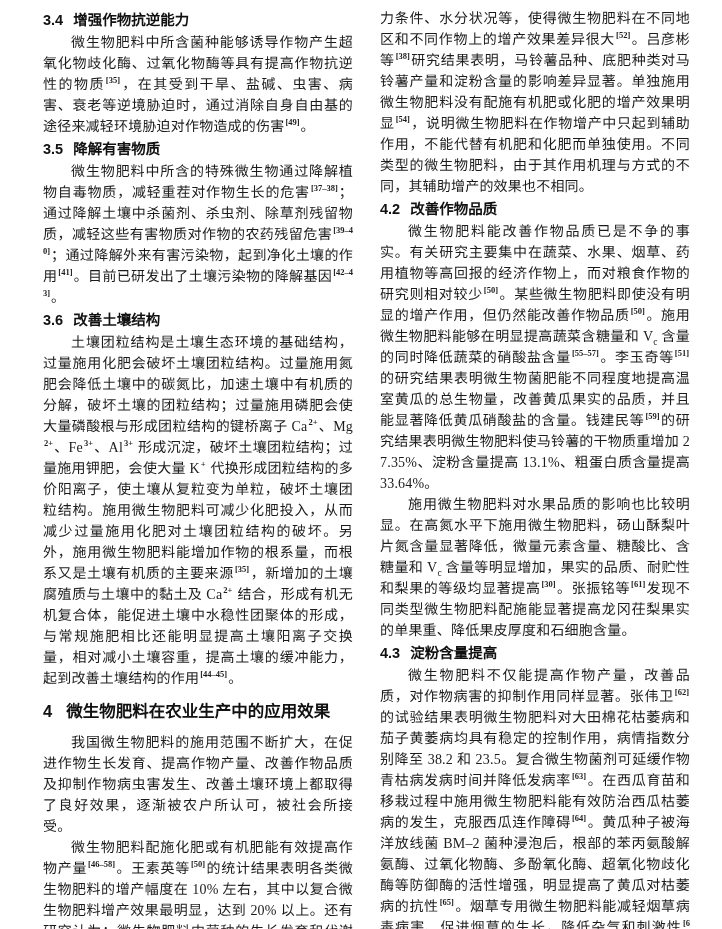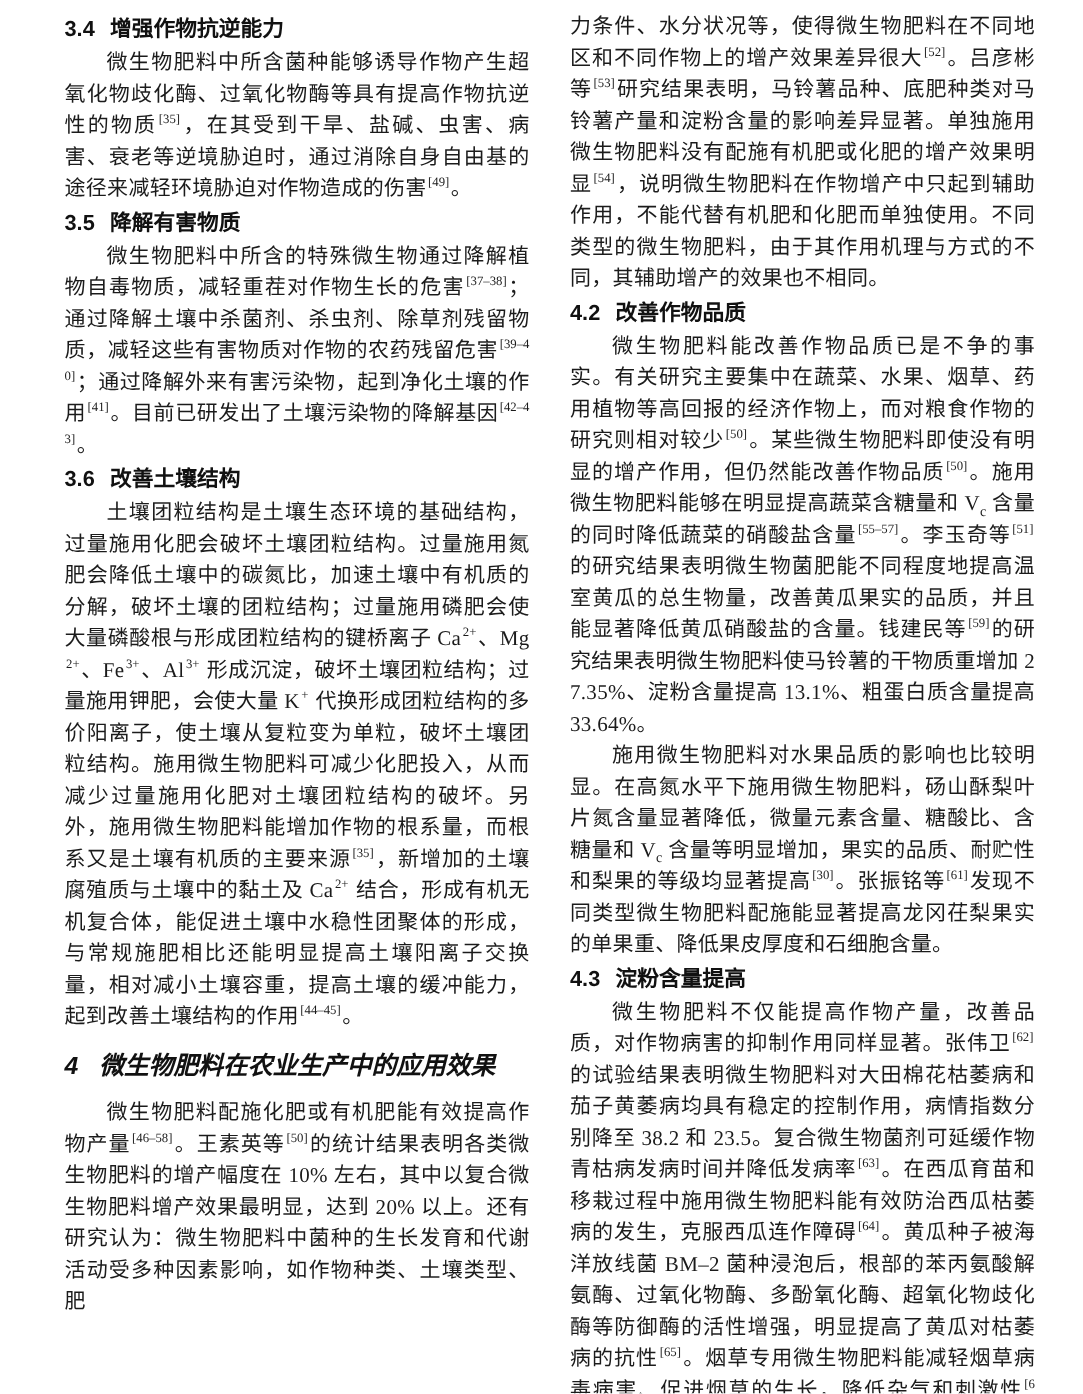--- a/index.html
+++ b/index.html
@@ -36,20 +36,21 @@
   }
   .para.noindent {
     text-indent: 0;
   }
   .para sup {
     font-size: 8.5px;
     line-height: 0;
     vertical-align: super;
     margin: 0 1px;
     letter-spacing: 0;
+    font-weight: bold;
   }
   .para sub {
     font-size: 9.5px;
     line-height: 0;
     vertical-align: sub;
     letter-spacing: 0;
   }
   .heading {
     font-family: "Liberation Sans", "DejaVu Sans", sans-serif;
     font-weight: bold;
@@ -58,40 +59,40 @@
   }
   .heading.h2 {
     font-size: 14.5px;
     line-height: 22px;
     margin: 1px 0 1px 0;
   }
   .heading.h1 {
     font-size: 16.5px;
     line-height: 24px;
     margin: 10px 0 9px 0;
-    font-style: italic;
   }
   .h-num { margin-right: 0.7em; }
   .h1 .h-num { margin-right: 0.85em; }
 </style>
 </head>
 <body>
 
 <div class="page">
   <div class="column">
       <div class="heading h2"><span class="h-num">3.4</span><span class="h-title">增强作物抗逆能力</span></div>
       <p class="para">微生物肥料中所含菌种能够诱导作物产生超氧化物歧化酶、过氧化物酶等具有提高作物抗逆性的物质<sup>[35]</sup>，在其受到干旱、盐碱、虫害、病害、衰老等逆境胁迫时，通过消除自身自由基的途径来减轻环境胁迫对作物造成的伤害<sup>[49]</sup>。</p>
       <div class="heading h2"><span class="h-num">3.5</span><span class="h-title">降解有害物质</span></div>
       <p class="para">微生物肥料中所含的特殊微生物通过降解植物自毒物质，减轻重茬对作物生长的危害<sup>[37–38]</sup>；通过降解土壤中杀菌剂、杀虫剂、除草剂残留物质，减轻这些有害物质对作物的农药残留危害<sup>[39–40]</sup>；通过降解外来有害污染物，起到净化土壤的作用<sup>[41]</sup>。目前已研发出了土壤污染物的降解基因<sup>[42–43]</sup>。</p>
       <div class="heading h2"><span class="h-num">3.6</span><span class="h-title">改善土壤结构</span></div>
       <p class="para">土壤团粒结构是土壤生态环境的基础结构，过量施用化肥会破坏土壤团粒结构。过量施用氮肥会降低土壤中的碳氮比，加速土壤中有机质的分解，破坏土壤的团粒结构；过量施用磷肥会使大量磷酸根与形成团粒结构的键桥离子 Ca<sup>2+</sup>、Mg<sup>2+</sup>、Fe<sup>3+</sup>、Al<sup>3+</sup> 形成沉淀，破坏土壤团粒结构；过量施用钾肥，会使大量 K<sup>+</sup> 代换形成团粒结构的多价阳离子，使土壤从复粒变为单粒，破坏土壤团粒结构。施用微生物肥料可减少化肥投入，从而减少过量施用化肥对土壤团粒结构的破坏。另外，施用微生物肥料能增加作物的根系量，而根系又是土壤有机质的主要来源<sup>[35]</sup>，新增加的土壤腐殖质与土壤中的黏土及 Ca<sup>2+</sup> 结合，形成有机无机复合体，能促进土壤中水稳性团聚体的形成，与常规施肥相比还能明显提高土壤阳离子交换量，相对减小土壤容重，提高土壤的缓冲能力，起到改善土壤结构的作用<sup>[44–45]</sup>。</p>
       <div class="heading h1"><span class="h-num">4</span><span class="h-title">微生物肥料在农业生产中的应用效果</span></div>
+      <p class="para">我国微生物肥料的施用范围不断扩大，在促进作物生长发育、提高作物产量、改善作物品质及抑制作物病虫害发生、改善土壤环境上都取得了良好效果，逐渐被农户所认可，被社会所接受。</p>
       <p class="para">微生物肥料配施化肥或有机肥能有效提高作物产量<sup>[46–58]</sup>。王素英等<sup>[50]</sup>的统计结果表明各类微生物肥料的增产幅度在 10% 左右，其中以复合微生物肥料增产效果最明显，达到 20% 以上。还有研究认为：微生物肥料中菌种的生长发育和代谢活动受多种因素影响，如作物种类、土壤类型、肥</p>
     </div>
   <div class="column">
-      <p class="para noindent">力条件、水分状况等，使得微生物肥料在不同地区和不同作物上的增产效果差异很大<sup>[52]</sup>。吕彦彬等<sup>[53]</sup>研究结果表明，马铃薯品种、底肥种类对马铃薯产量和淀粉含量的影响差异显著。单独施用微生物肥料没有配施有机肥或化肥的增产效果明显<sup>[54]</sup>，说明微生物肥料在作物增产中只起到辅助作用，不能代替有机肥和化肥而单独使用。不同类型的微生物肥料，由于其作用机理与方式的不同，其辅助增产的效果也不相同。</p>
+      <p class="para noindent">力条件、水分状况等，使得微生物肥料在不同地区和不同作物上的增产效果差异很大<sup>[52]</sup>。吕彦彬等<sup>[38]</sup>研究结果表明，马铃薯品种、底肥种类对马铃薯产量和淀粉含量的影响差异显著。单独施用微生物肥料没有配施有机肥或化肥的增产效果明显<sup>[54]</sup>，说明微生物肥料在作物增产中只起到辅助作用，不能代替有机肥和化肥而单独使用。不同类型的微生物肥料，由于其作用机理与方式的不同，其辅助增产的效果也不相同。</p>
       <div class="heading h2"><span class="h-num">4.2</span><span class="h-title">改善作物品质</span></div>
       <p class="para">微生物肥料能改善作物品质已是不争的事实。有关研究主要集中在蔬菜、水果、烟草、药用植物等高回报的经济作物上，而对粮食作物的研究则相对较少<sup>[50]</sup>。某些微生物肥料即使没有明显的增产作用，但仍然能改善作物品质<sup>[50]</sup>。施用微生物肥料能够在明显提高蔬菜含糖量和 V<sub>c</sub> 含量的同时降低蔬菜的硝酸盐含量<sup>[55–57]</sup>。李玉奇等<sup>[51]</sup>的研究结果表明微生物菌肥能不同程度地提高温室黄瓜的总生物量，改善黄瓜果实的品质，并且能显著降低黄瓜硝酸盐的含量。钱建民等<sup>[59]</sup>的研究结果表明微生物肥料使马铃薯的干物质重增加 27.35%、淀粉含量提高 13.1%、粗蛋白质含量提高 33.64%。</p>
       <p class="para">施用微生物肥料对水果品质的影响也比较明显。在高氮水平下施用微生物肥料，砀山酥梨叶片氮含量显著降低，微量元素含量、糖酸比、含糖量和 V<sub>c</sub> 含量等明显增加，果实的品质、耐贮性和梨果的等级均显著提高<sup>[30]</sup>。张振铭等<sup>[61]</sup>发现不同类型微生物肥料配施能显著提高龙冈茌梨果实的单果重、降低果皮厚度和石细胞含量。</p>
       <div class="heading h2"><span class="h-num">4.3</span><span class="h-title">淀粉含量提高</span></div>
       <p class="para">微生物肥料不仅能提高作物产量，改善品质，对作物病害的抑制作用同样显著。张伟卫<sup>[62]</sup>的试验结果表明微生物肥料对大田棉花枯萎病和茄子黄萎病均具有稳定的控制作用，病情指数分别降至 38.2 和 23.5。复合微生物菌剂可延缓作物青枯病发病时间并降低发病率<sup>[63]</sup>。在西瓜育苗和移栽过程中施用微生物肥料能有效防治西瓜枯萎病的发生，克服西瓜连作障碍<sup>[64]</sup>。黄瓜种子被海洋放线菌 BM–2 菌种浸泡后，根部的苯丙氨酸解氨酶、过氧化物酶、多酚氧化酶、超氧化物歧化酶等防御酶的活性增强，明显提高了黄瓜对枯萎病的抗性<sup>[65]</sup>。烟草专用微生物肥料能减轻烟草病毒病害、促进烟草的生长，降低杂气和刺激性<sup>[66]</sup>。荆瑞勇等研究结</p>
     </div>
 </div>
 
 </body></html>

